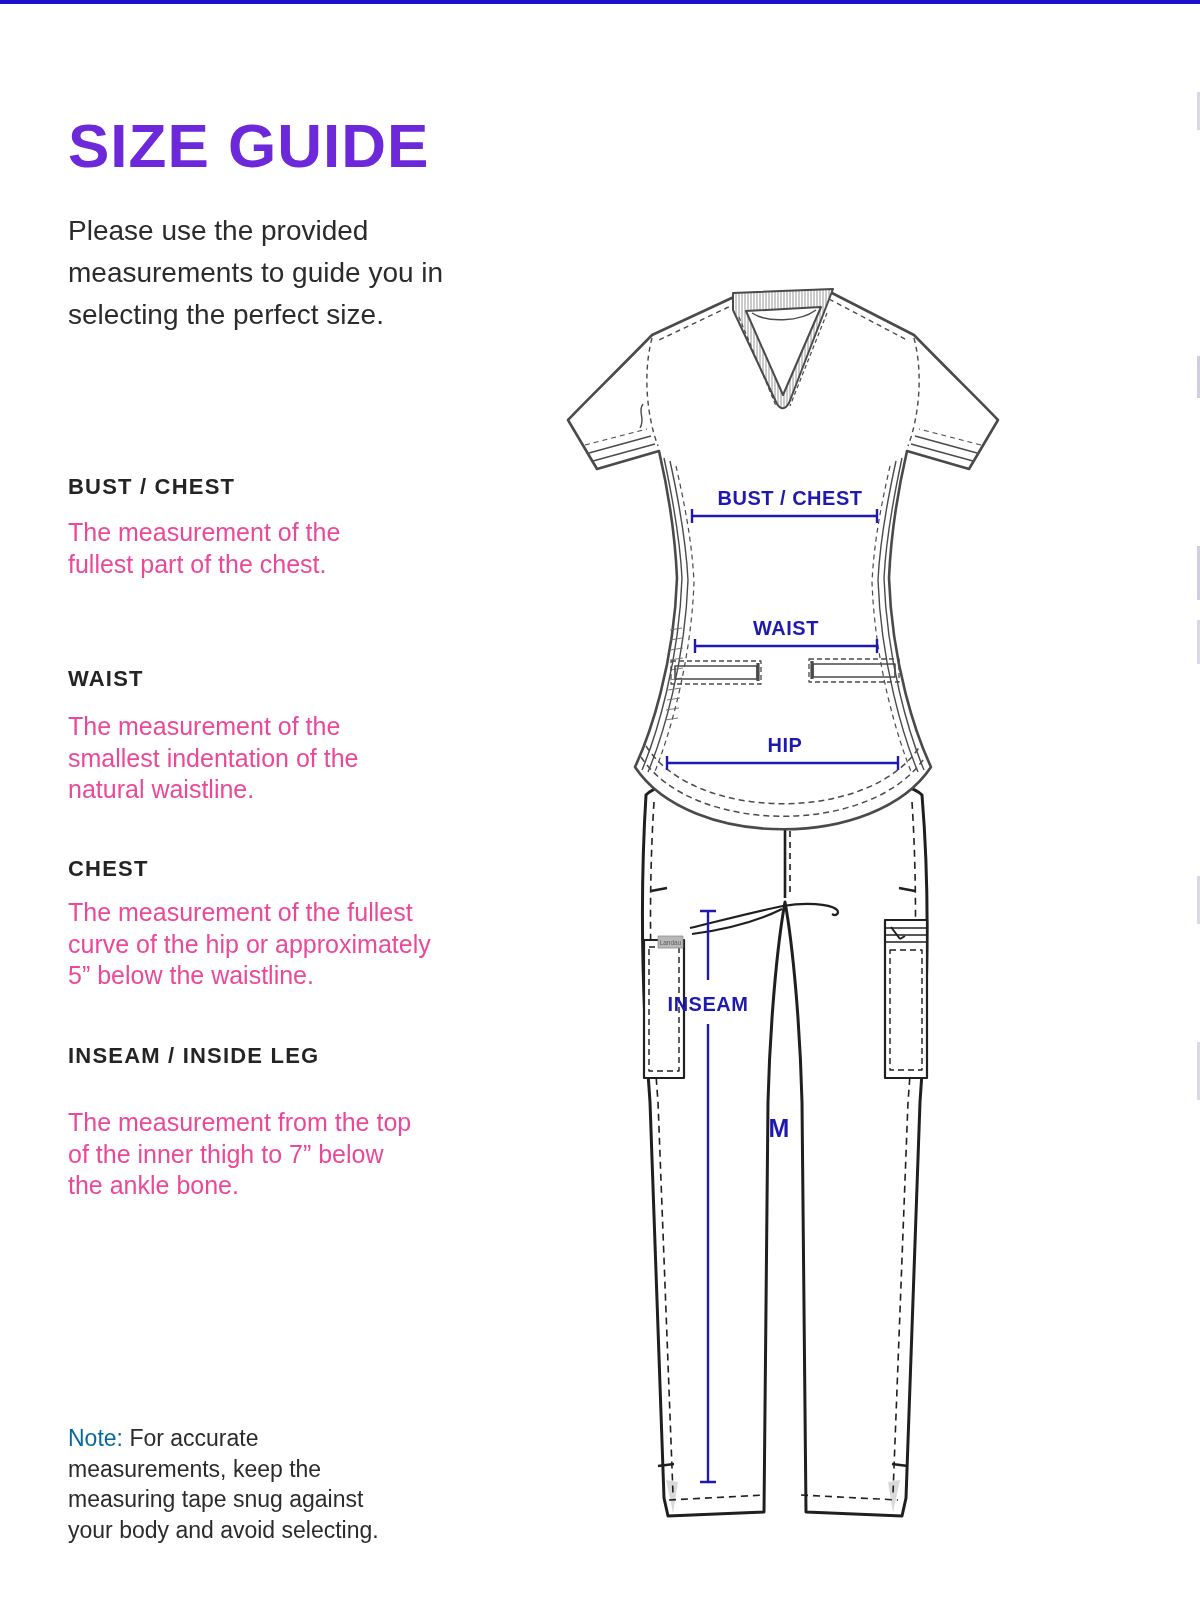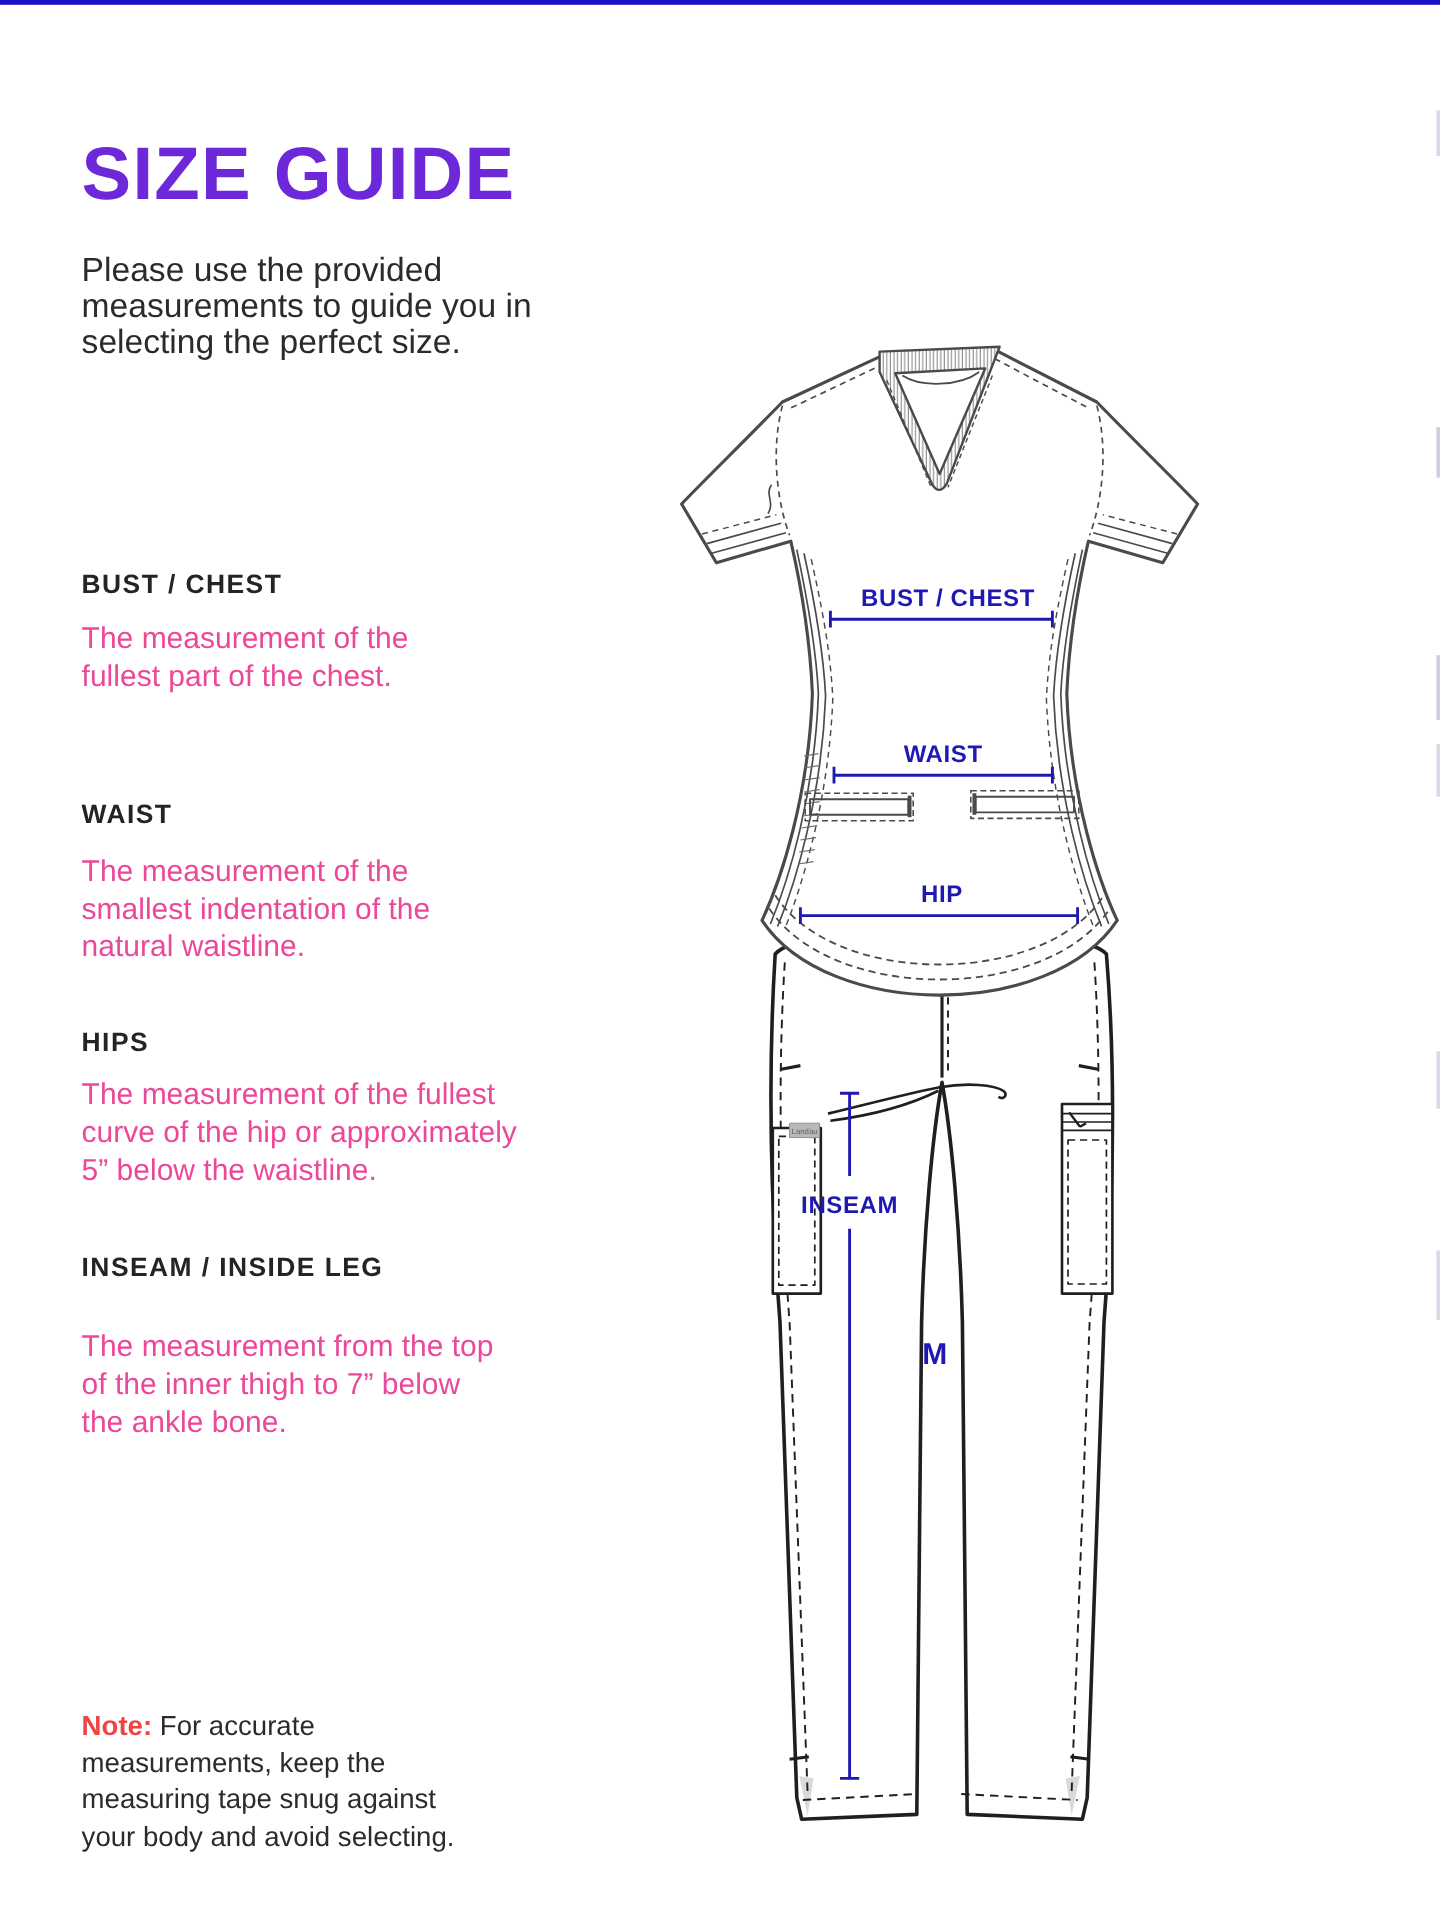--- a/index.html
+++ b/index.html
@@ -9,39 +9,39 @@
     color:#2b2b2b;overflow:hidden;
   }
   .top-bar{position:absolute;left:0;top:0;width:1200px;height:4px;background:#1c10cc;}
   .page-title{
     position:absolute;left:68px;top:72px;width:520px;
     font-size:62px;font-weight:700;letter-spacing:1px;color:#6d28d9;line-height:1.04;
     white-space:pre-line;
   }
   .intro{
     position:absolute;left:68px;top:182px;width:480px;
-    font-size:28px;line-height:30px;color:#2b2b2b;white-space:pre-line;
+    font-size:28px;line-height:42px;color:#2b2b2b;white-space:pre-line;
   }
   .sec-h{
     position:absolute;left:68px;width:460px;
     font-size:22px;font-weight:700;letter-spacing:1.2px;color:#242424;line-height:26px;
   }
   .sec-p{
     position:absolute;left:68px;width:470px;
     font-size:25px;line-height:31.5px;color:#ec4899;white-space:pre-line;
   }
   .h1{top:456px;} .p1{top:492px;}
   .h2{top:648px;} .p2{top:686px;}
   .h3{top:838px;} .p3{top:872px;}
   .h4{top:1025px;} .p4{top:1082px;}
   .note{
     position:absolute;left:68px;top:1400px;width:420px;
     font-size:23px;line-height:30.5px;color:#2b2b2b;white-space:pre-line;
   }
-  .note-b{font-weight:700;color:#ef4444;}
+  .note-b{font-weight:400;color:#0369a1;}
   .diagram{position:absolute;left:540px;top:280px;width:470px;height:1240px;}
   .blue-label{fill:#1f19b2;font-weight:700;font-size:20px;letter-spacing:.5px;}
   .blue-m{fill:#1f19b2;font-weight:700;font-size:25px;}
   .tag-text{fill:#5d5d5d;font-size:6.5px;}
   .edge-art{position:absolute;width:3px;background:#d9d9ea;left:1197px;}
 </style>
 </head>
 <body>
 
 <div class="top-bar"></div>
@@ -53,21 +53,21 @@
 
 <h2 class="sec-h h1">BUST / CHEST</h2>
 <p class="sec-p p1">The measurement of the
 fullest part of the chest.</p>
 
 <h2 class="sec-h h2">WAIST</h2>
 <p class="sec-p p2">The measurement of the
 smallest indentation of the
 natural waistline.</p>
 
-<h2 class="sec-h h3">HIPS</h2>
+<h2 class="sec-h h3">CHEST</h2>
 <p class="sec-p p3">The measurement of the fullest
 curve of the hip or approximately
 5” below the waistline.</p>
 
 <h2 class="sec-h h4">INSEAM / INSIDE LEG</h2>
 <p class="sec-p p4">The measurement from the top
 of the inner thigh to 7” below
 the ankle bone.</p>
 
 <p class="note"><span class="note-b">Note:</span> <span>For accurate

